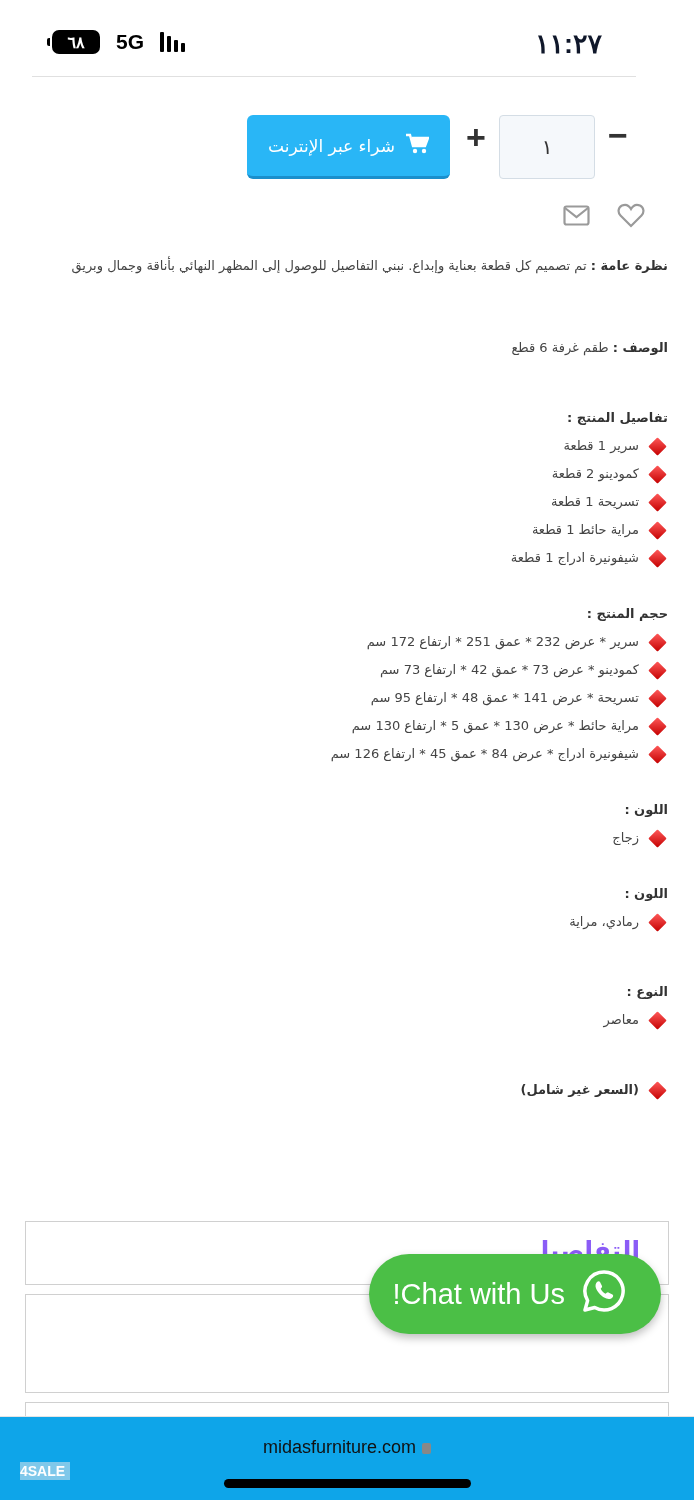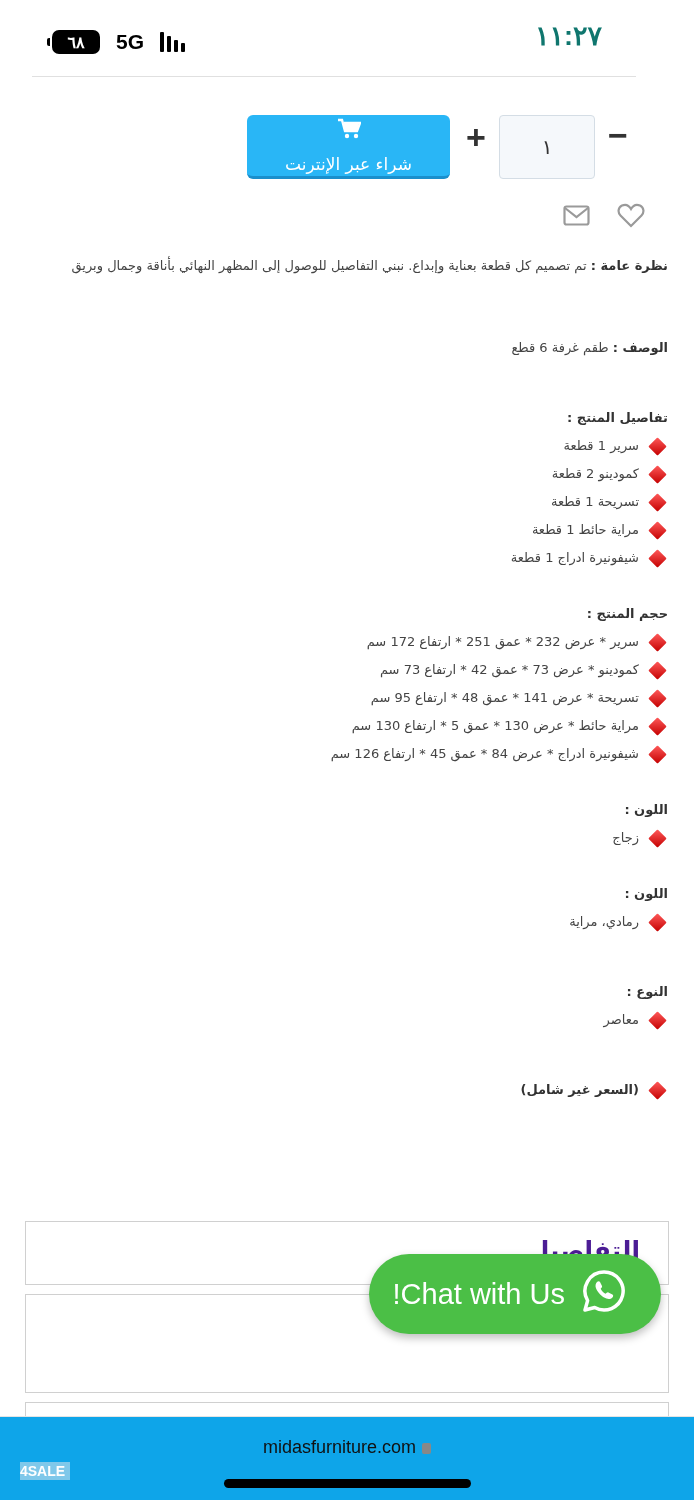--- a/index.html
+++ b/index.html
@@ -1,51 +1,51 @@
 <!DOCTYPE html>
 <html><head>
 <meta charset="utf-8">
 <style>
   * { box-sizing: border-box; margin: 0; padding: 0; }
   html, body { width: 694px; height: 1500px; background: #ffffff; overflow: hidden; }
   body { position: relative; font-family: "DejaVu Sans", sans-serif; color: #333; }
 
   
   .statusbar { position: absolute; top: 0; left: 0; width: 694px; height: 76px; }
-  .status-time { position: absolute; right: 92px; top: 20px; font: bold 27px "Liberation Sans", sans-serif; color: #0f766e; letter-spacing: 1px; }
+  .status-time { position: absolute; right: 92px; top: 28px; font: bold 27px "Liberation Sans", sans-serif; color: #0f172a; letter-spacing: 1px; }
   .status-left { position: absolute; left: 52px; top: 30px; display: flex; align-items: center; gap: 16px; }
   .battery { position: relative; background: #000; color: #fff; border-radius: 7px; width: 48px; height: 24px; font: bold 16px "Liberation Sans", sans-serif; display: flex; align-items: center; justify-content: center; }
   .battery-nub { position: absolute; left: -5px; top: 8px; width: 3px; height: 8px; background: #000; border-radius: 2px 0 0 2px; }
   .net { font: bold 21px "Liberation Sans", sans-serif; color: #000; }
   .signal { display: flex; align-items: flex-end; gap: 3px; height: 20px; }
   .signal span { width: 4px; background: #000; border-radius: 1px; }
   .divider { position: absolute; top: 76px; left: 32px; width: 604px; height: 1px; background: #e0e0e0; }
 
   
-  .buy-btn { position: absolute; left: 247px; top: 115px; width: 203px; height: 64px; background: #29b6f6; border-radius: 6px; border-bottom: 3px solid #1a8fcc; display: flex; align-items: center; justify-content: center; gap: 10px; color: #fff; font-size: 17px; direction: rtl; cursor: pointer; flex-direction: column; }
+  .buy-btn { position: absolute; left: 247px; top: 115px; width: 203px; height: 64px; background: #29b6f6; border-radius: 6px; border-bottom: 3px solid #1a8fcc; display: flex; align-items: center; justify-content: center; gap: 10px; color: #fff; font-size: 17px; direction: rtl; cursor: pointer; }
   .plus-btn { position: absolute; left: 461px; top: 118px; width: 30px; height: 46px; font: bold 34px "Liberation Sans", sans-serif; color: #333; text-align: center; cursor: pointer; }
   .qty-input { position: absolute; left: 499px; top: 115px; width: 96px; height: 64px; background: #f5f8fb; border: 1px solid #d4dde5; border-radius: 4px; text-align: center; font: 20px "Liberation Sans", sans-serif; color: #333; }
   .minus-btn { position: absolute; left: 603px; top: 116px; width: 30px; height: 46px; font: bold 34px "Liberation Sans", sans-serif; color: #333; text-align: center; cursor: pointer; }
   .mail-icon { position: absolute; left: 563px; top: 205px; cursor: pointer; }
   .heart-icon { position: absolute; left: 617px; top: 203px; cursor: pointer; }
 
   
   .content { position: absolute; top: 252px; right: 26px; width: 640px; direction: rtl; text-align: right; font-size: 13px; line-height: 28px; color: #444; }
   .content b, .label { font-weight: bold; color: #333; }
   .block { margin-bottom: 0; }
   .gap-lg { height: 42px; }
   .gap-md { height: 28px; }
   .item { display: flex; align-items: center; gap: 6px; }
   .diamond { display: inline-block; width: 13px; height: 13px; background: linear-gradient(135deg, #ff5a5a, #c40000); transform: rotate(45deg); margin: 0 4px 0 6px; border-radius: 1px; flex: none; }
   .link { color: #2a7ab8; font-weight: bold; cursor: pointer; }
 
   
   .box { position: absolute; left: 25px; width: 644px; border: 1px solid #d0d0d0; background: #fff; }
   .box1 { top: 1221px; height: 64px; }
-  .box-title { position: absolute; right: 28px; top: 14px; font: bold 25px "DejaVu Sans", sans-serif; color: #4c1d95; direction: rtl; }
+  .box-title { position: absolute; right: 28px; top: 14px; font: bold 25px "DejaVu Sans", sans-serif; color: #8b5cf6; direction: rtl; }
   .box2 { top: 1294px; height: 99px; }
   .box3 { top: 1402px; height: 30px; }
 
   .chat-btn { position: absolute; left: 369px; top: 1254px; width: 292px; height: 80px; background: #4bbf46; border-radius: 40px; box-shadow: 0 4px 8px rgba(0,0,0,0.25); display: flex; align-items: center; justify-content: flex-end; gap: 16px; padding-right: 34px; color: #fff; font: 29px "Liberation Sans", sans-serif; cursor: pointer; }
 
   
   .browserbar { position: absolute; left: 0; top: 1416px; width: 694px; height: 84px; background: #0ea5e9; border-top: 1px solid #e4e4e4; }
   .url { position: absolute; left: 0; width: 694px; top: 20px; text-align: center; font: 18px "Liberation Sans", sans-serif; color: #111; }
   .lock { display: inline-block; width: 9px; height: 11px; background: #888; border-radius: 2px; margin-left: 6px; position: relative; top: 1px; }
   .home-ind { position: absolute; left: 224px; top: 62px; width: 247px; height: 9px; background: #000; border-radius: 5px; }

